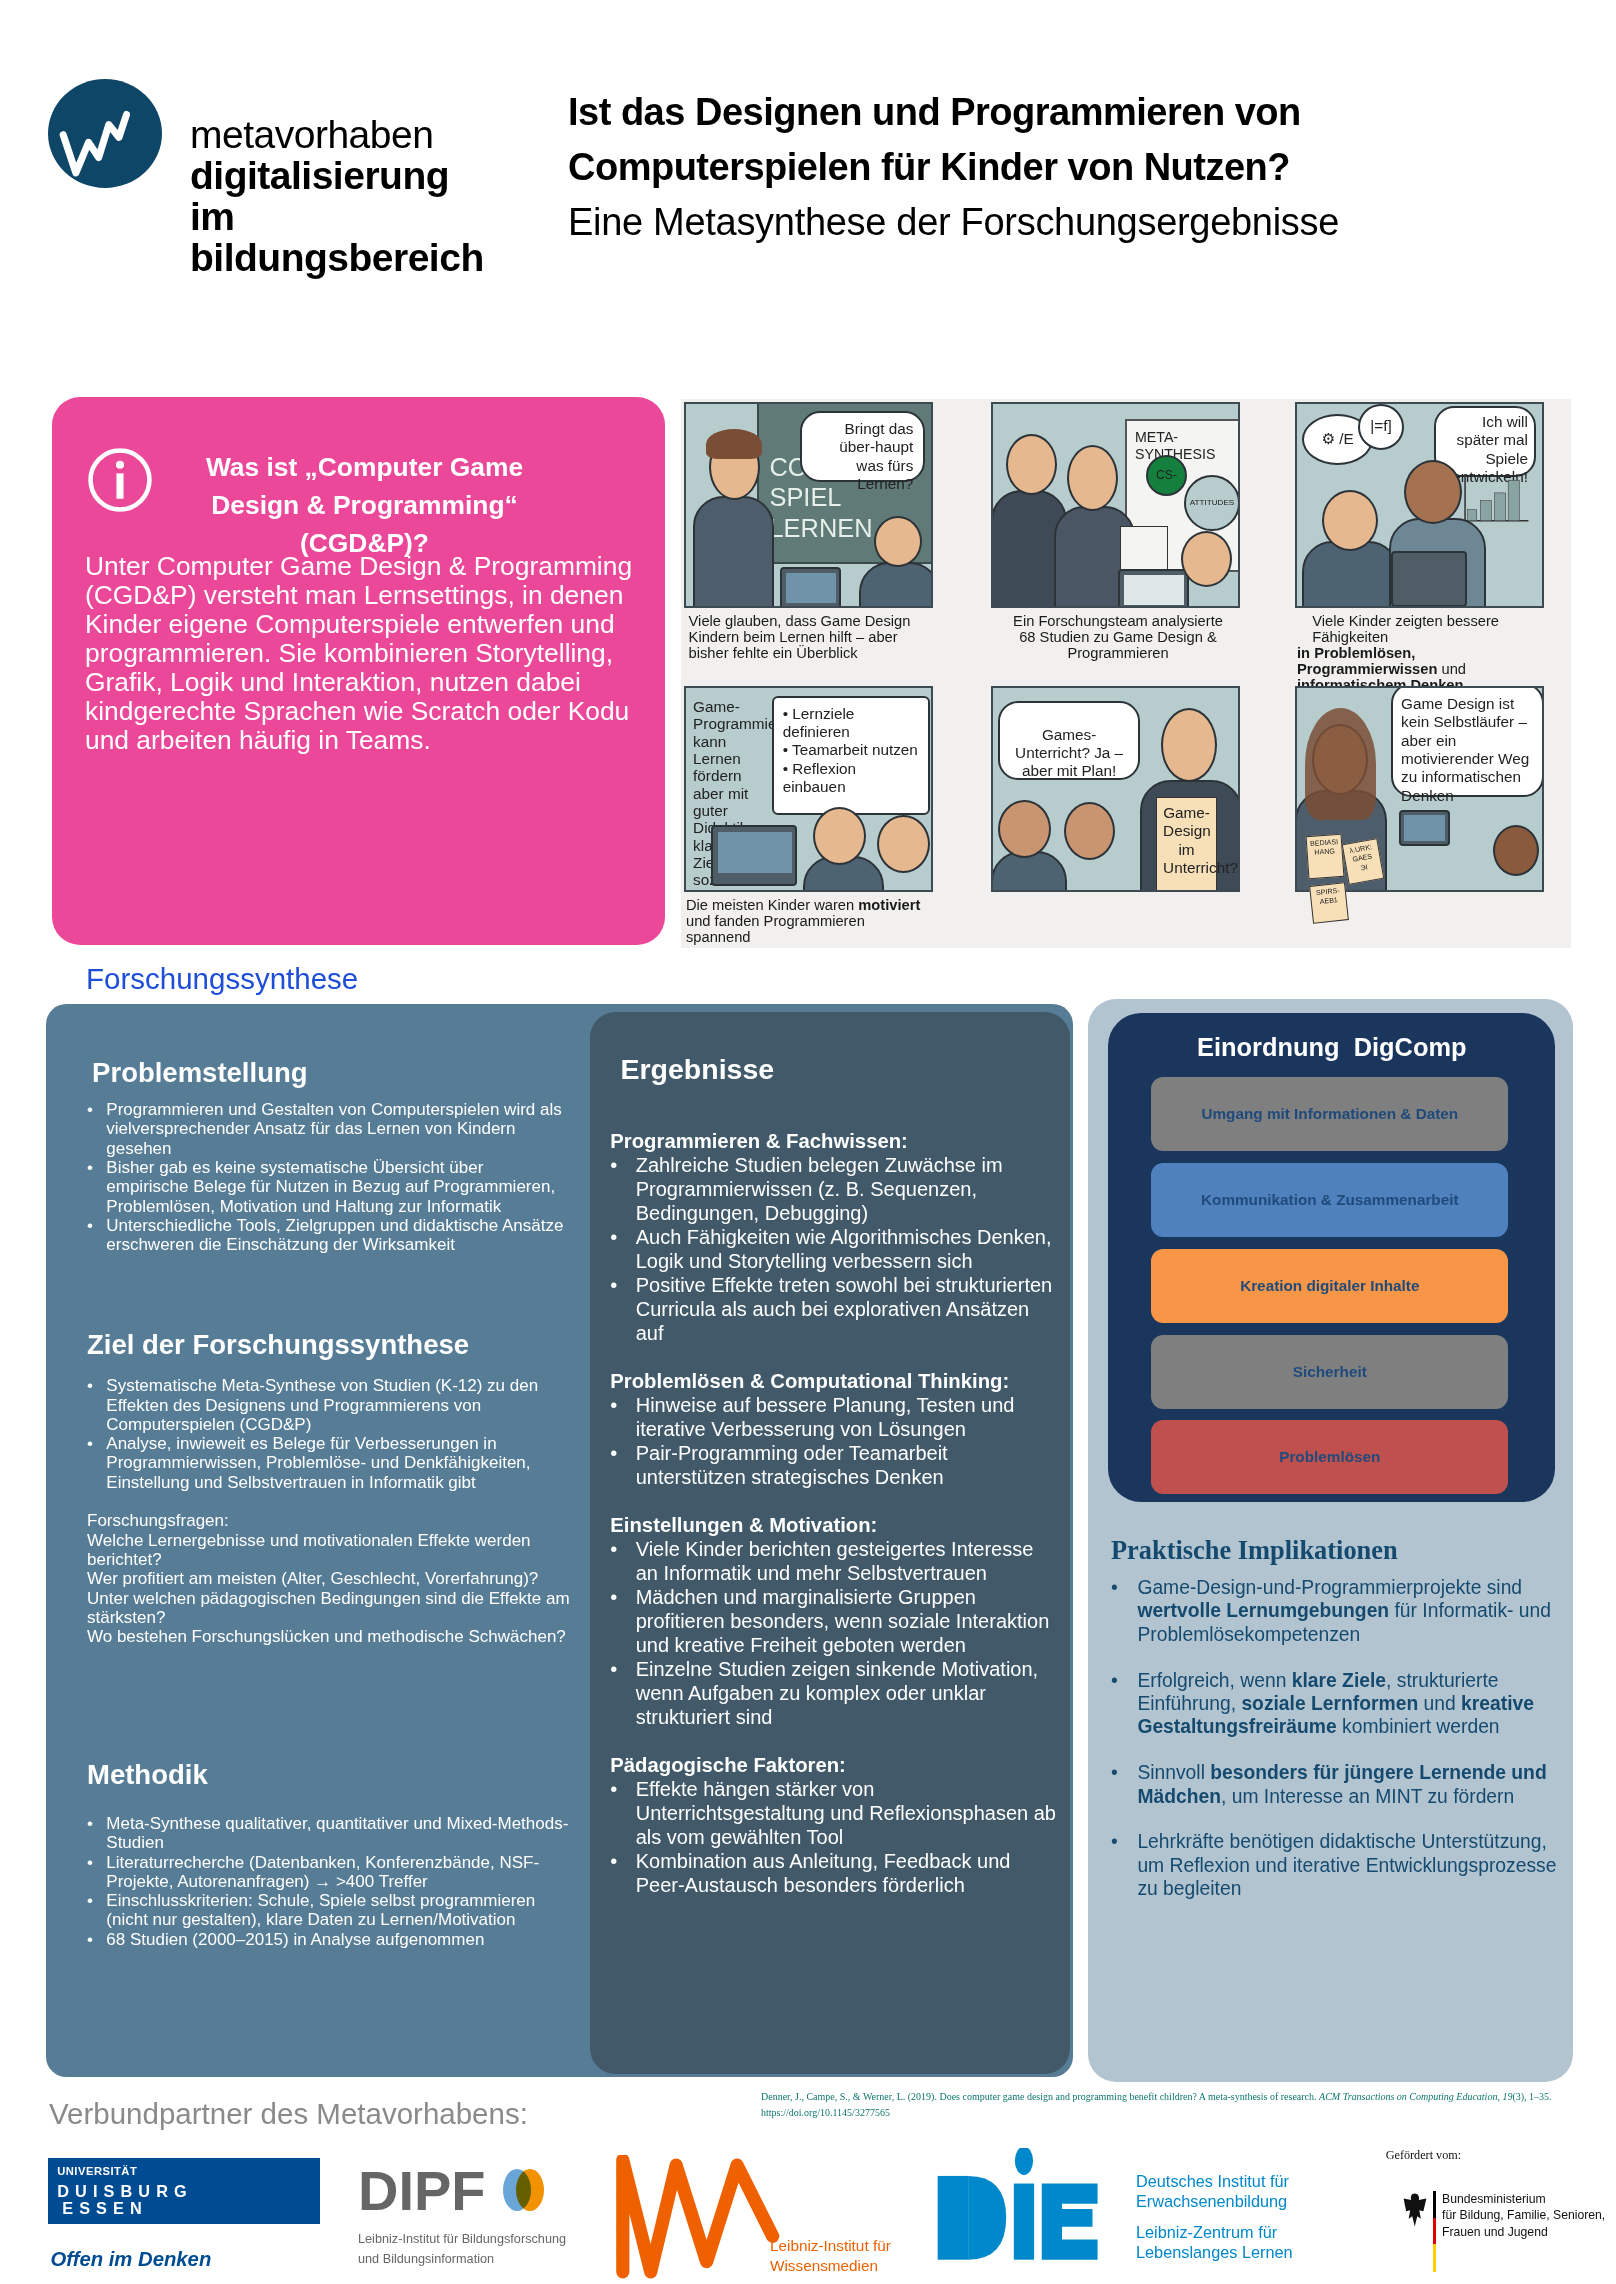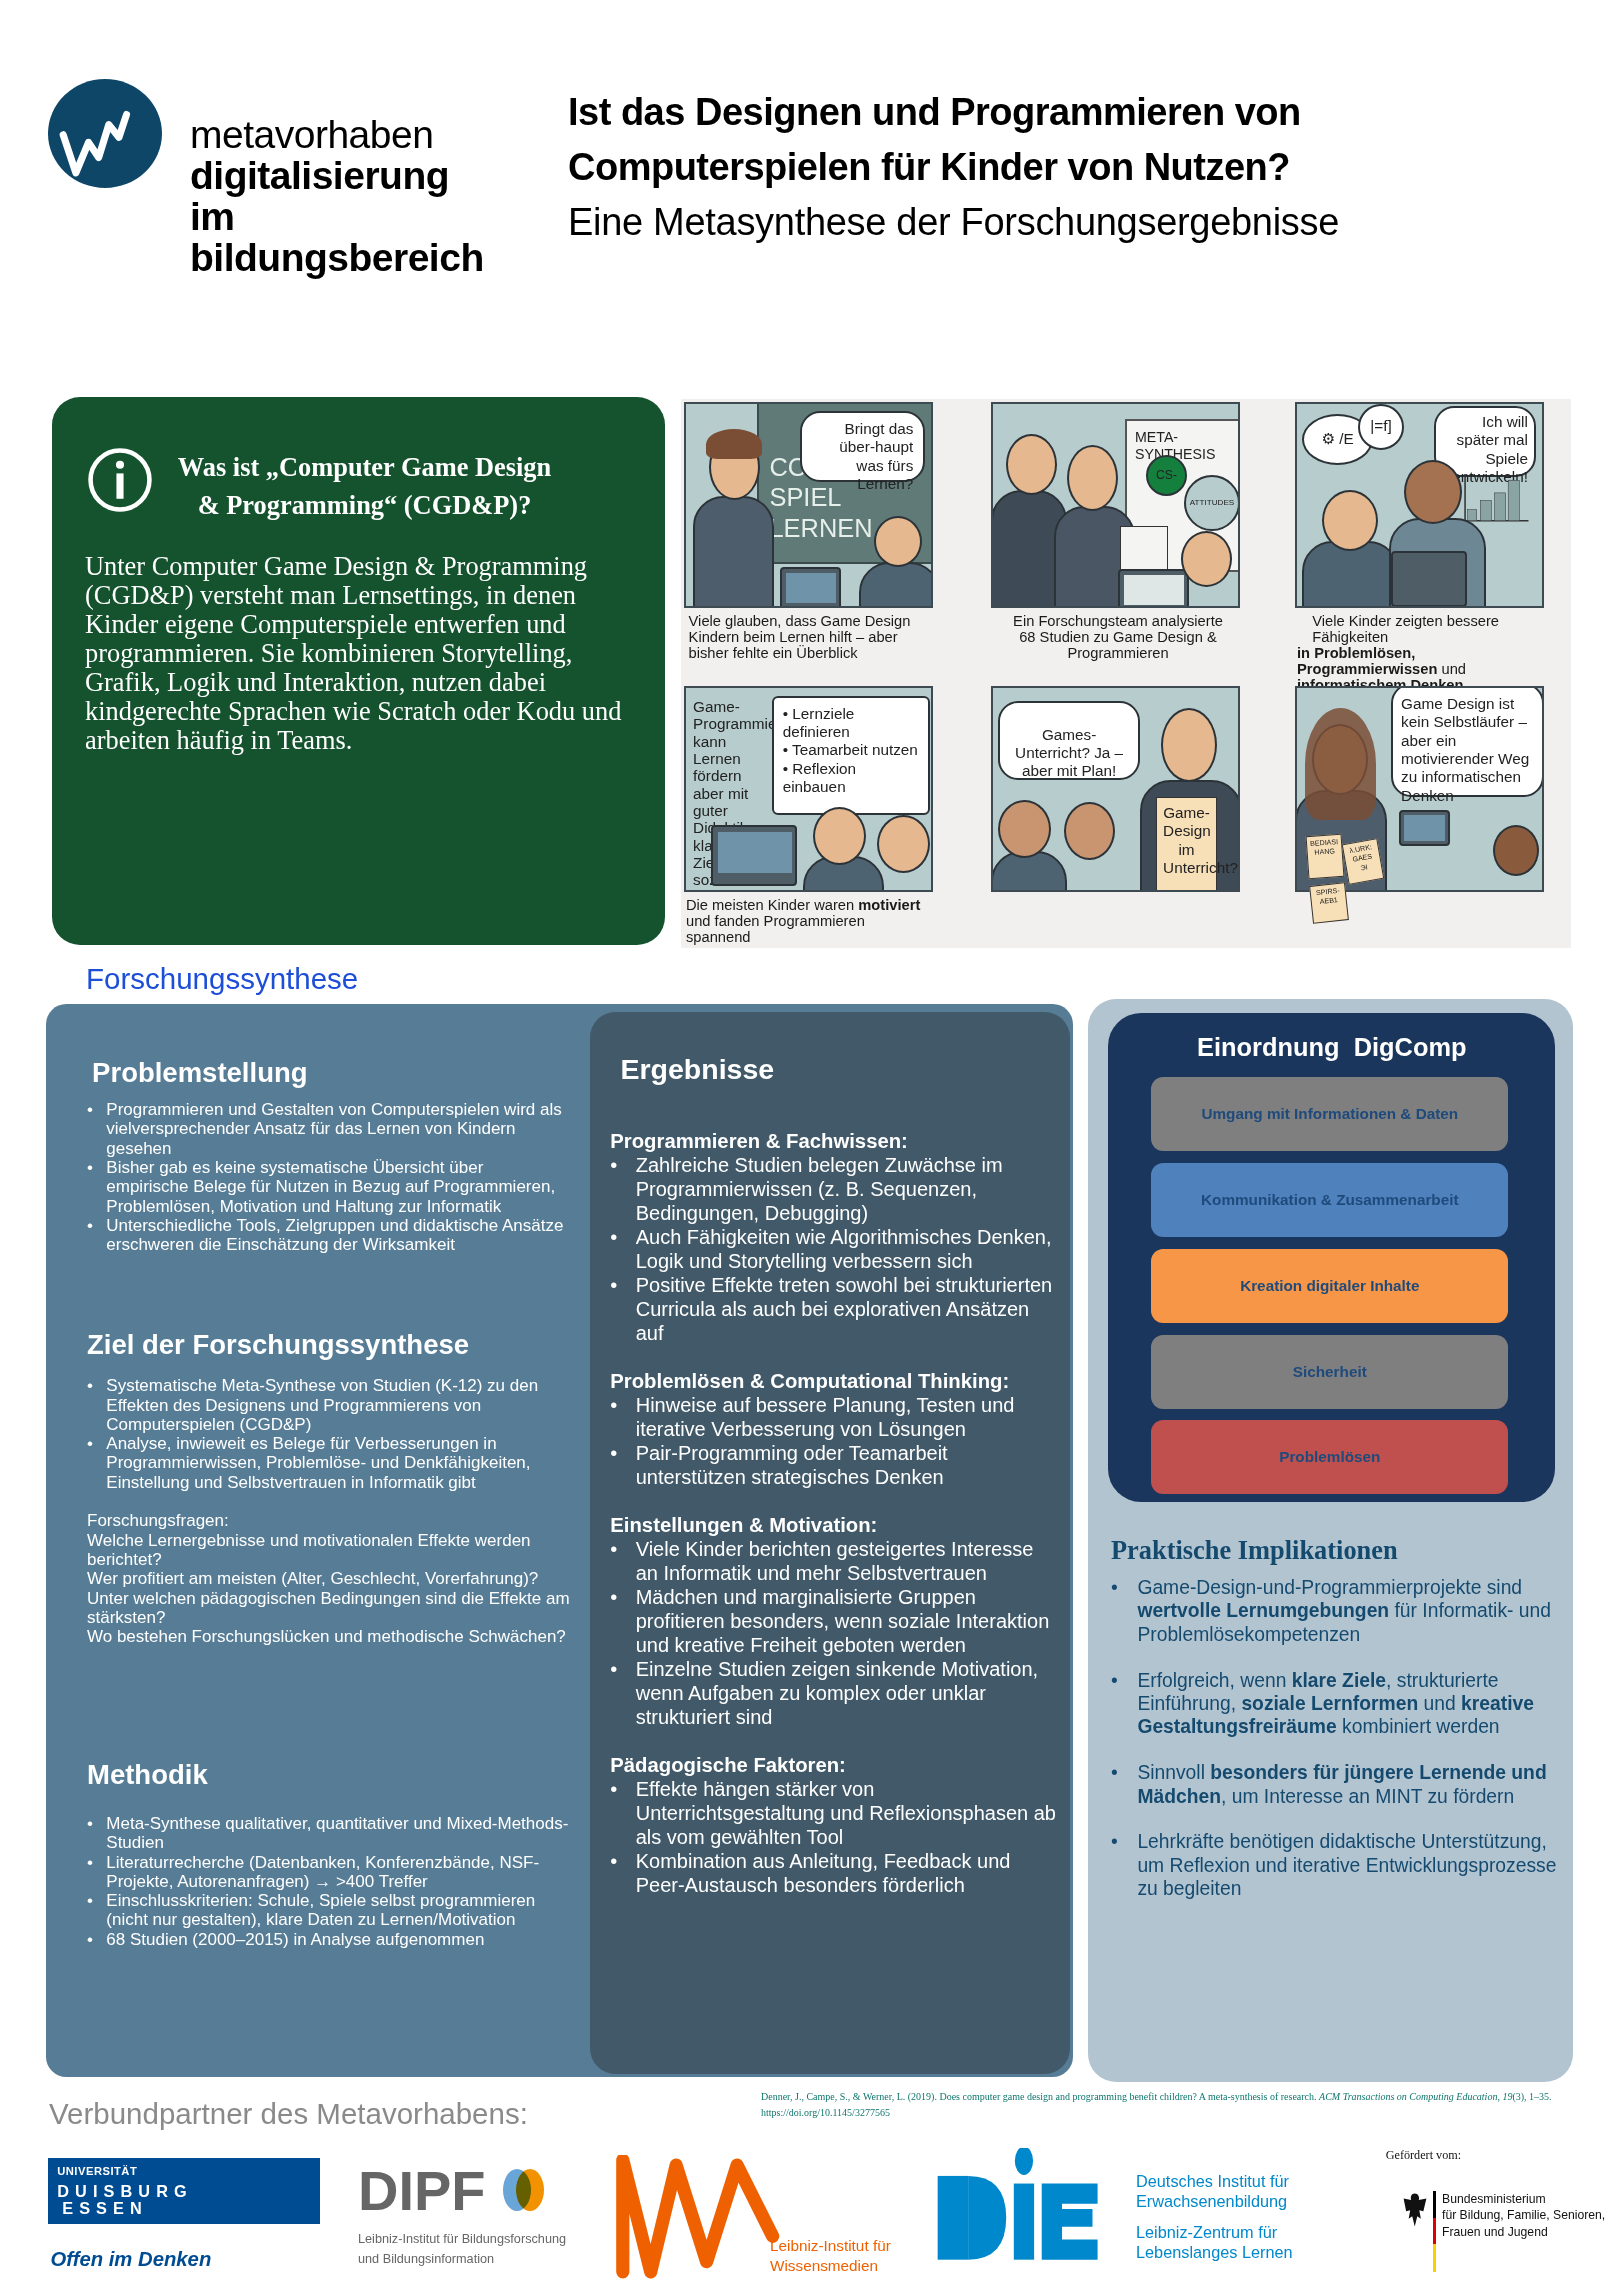--- a/index.html
+++ b/index.html
@@ -12,21 +12,21 @@
   .logo-circle svg { position: absolute; left: 0; top: 0; }
   .logo-text { position: absolute; left: 142px; top: 36px; line-height: 1.05; }
   .logo-l1 { font-size: 39px; font-weight: 300; letter-spacing: -0.5px; }
   .logo-l2, .logo-l3 { font-size: 39px; font-weight: 700; letter-spacing: -0.5px; }
 
   .title-block { position: absolute; left: 568px; top: 85px; width: 966px; }
   .title-line { font-size: 38px; font-weight: 700; line-height: 55px; letter-spacing: -0.5px; }
   .subtitle-line { font-size: 38px; font-weight: 400; line-height: 55px; letter-spacing: -0.3px; }
 
   
-  .info-box { position: absolute; left: 52px; top: 397px; width: 613px; height: 548px; background: #14532d; border-radius: 28px; color: #fff; font-family: Liberation Serif, serif; }
+  .info-box { position: absolute; left: 52px; top: 397px; width: 613px; height: 548px; background: #ec4899; border-radius: 28px; color: #fff; }
   .info-icon { position: absolute; left: 35px; top: 50px; width: 66px; height: 66px; }
   .info-title { position: absolute; left: 117px; top: 51px; width: 391px; text-align: center; font-size: 26.4px; font-weight: 700; line-height: 38px; }
   .info-body { position: absolute; left: 33px; top: 155px; width: 564px; font-size: 26.4px; line-height: 29px; }
 
   
   .comic { position: absolute; left: 681px; top: 399px; width: 890px; height: 549px; background: #f1f0ee; }
   .panel { position: absolute; border: 2.5px solid #3d4a52; background: #b7cccd; overflow: hidden; }
   .bubble { position: absolute; background: #fff; border: 2px solid #2c3338; border-radius: 20.3px; font-size: 15.3px; line-height: 18.3px; color: #222; padding: 7.1px 9.2px; text-align: center; }
   .panel-text { position: absolute; color: #222; font-size: 15.3px; line-height: 17.3px; }
   .caption { position: absolute; font-size: 14.7px; line-height: 16px; color: #1a1a1a; }

